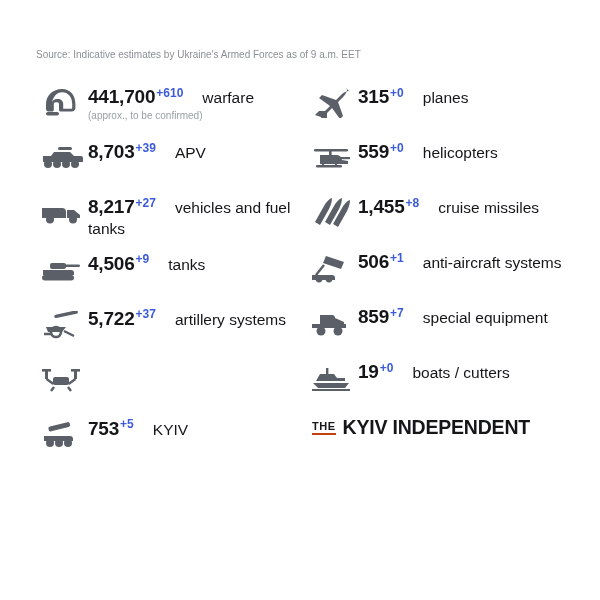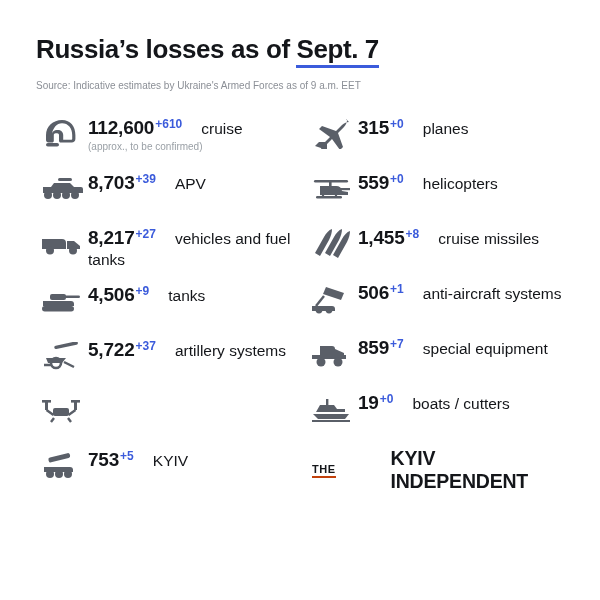--- a/index.html
+++ b/index.html
@@ -108,45 +108,43 @@
     letter-spacing: 0.5px;
     border-bottom: 2px solid #c2410c;
     padding-bottom: 1px;
     margin-right: 7px;
   }
   .logo-main {
     font-size: 19.5px;
     font-weight: bold;
     letter-spacing: -0.2px;
     color: #14161a;
-    margin-left: 48px;
   }
 </style>
 </head>
 <body>
 
 <div class="page">
 
-  <h1 class="title"><span>Russia’s losses as of </span><span class="date">Sept. 7</span></h1>
 
   <div class="source">Source: Indicative estimates by Ukraine's Armed Forces as of 9 a.m. EET</div>
 
   <div class="columns">
 
     <div class="col left">
 
       <div class="row">
         <div class="icon">
           <svg width="40" height="34" viewBox="0 0 40 34">
               <path fill="currentColor" d="M20 3C11 3 4 9.5 4 18v5c0 1.4 1.1 2.5 2.5 2.5h3.5c1 0 1.8-.8 1.8-1.8V18c0-1 .8-1.8 1.8-1.8h1.6c1 0 1.8.8 1.8 1.8v5.7c0 1 .8 1.8 1.8 1.8h11c2 0 3.6-1.6 3.6-3.6V18C33.4 9.5 28.5 3 20 3zm0 3.2c6.2 0 10.2 4.9 10.2 11.8v3.8c0 .6-.4 1-1 1h-8V18c0-2.7-2.2-4.9-4.9-4.9h-1.6c-2.2 0-4.1 1.5-4.7 3.5C11 11 14.7 6.2 20 6.2z"></path>
               <rect x="4" y="26" width="13" height="3.6" rx="1.8" fill="currentColor"></rect>
             </svg>
         </div>
         <div class="stat">
-          <span class="num">112,600</span><span class="delta">+610</span><span class="label">cruise</span>
+          <span class="num">441,700</span><span class="delta">+610</span><span class="label">warfare</span>
           <span class="note">(approx., to be confirmed)</span>
         </div>
       </div>
 
       <div class="row">
         <div class="icon">
           <svg width="44" height="26" viewBox="0 0 44 26">
               <path fill="currentColor" d="M3 11h8l3-4h16l4 4h7a2 2 0 0 1 2 2v4H3z"></path>
               <circle cx="8" cy="19" r="4" fill="currentColor"></circle>
               <circle cx="17" cy="19" r="4" fill="currentColor"></circle>

